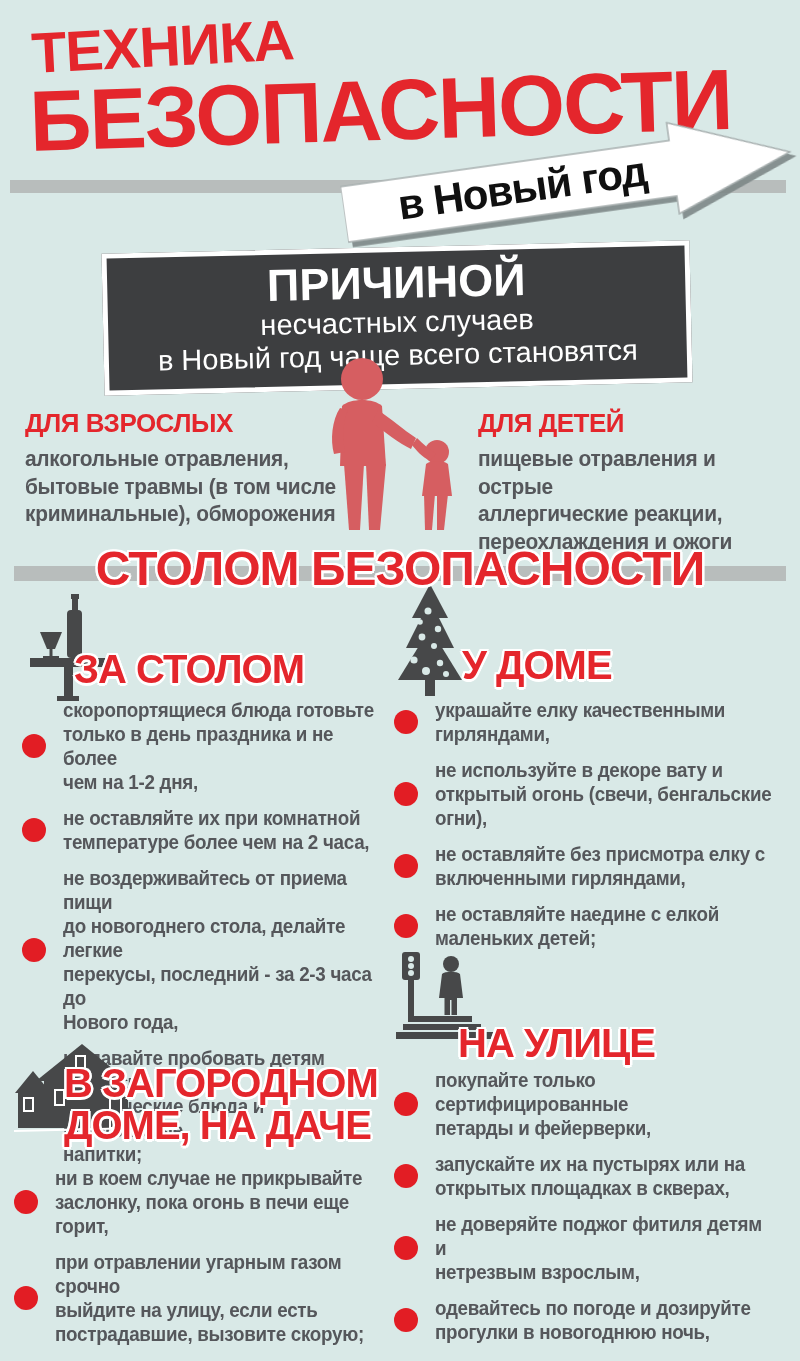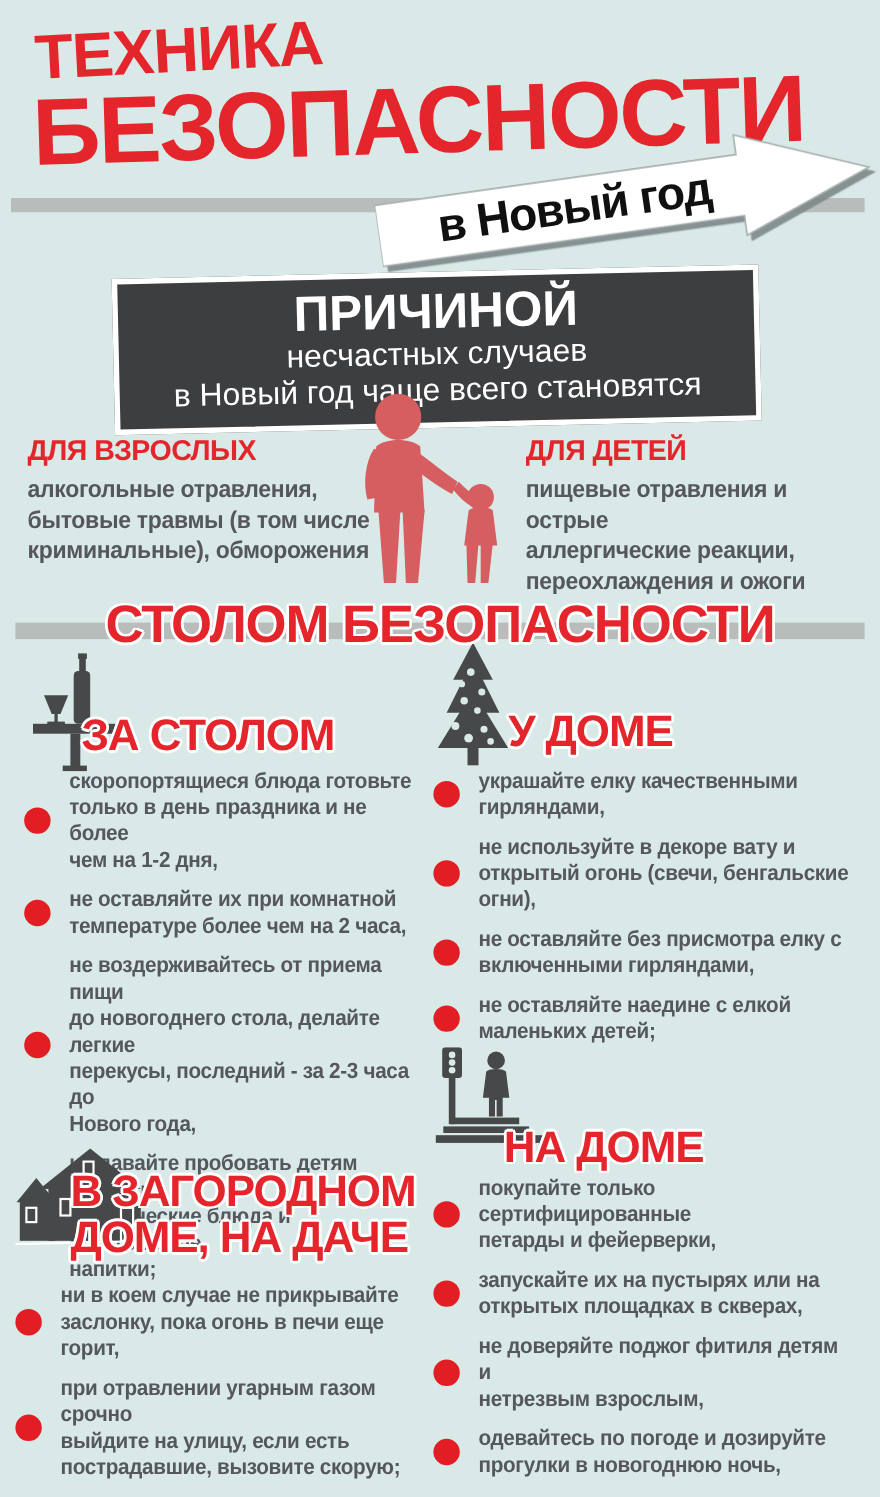--- a/index.html
+++ b/index.html
@@ -25,21 +25,21 @@
   
   .cause{left:103px;top:247px;width:578px;height:124px;background:#3d3e40;border:5px solid #fff;
       transform:rotate(-1.3deg);color:#fff;text-align:center;padding-top:8px;z-index:2;}
   .c1{font-size:45px;font-weight:bold;line-height:1.02;}
   .c2{font-size:29px;line-height:1.14;}
   .figure{left:318px;top:358px;z-index:3;}
   
   .col{position:absolute;width:330px;}
   .col-adults{left:25px;top:392px;}
   .col-children{left:478px;top:392px;width:320px;}
-  .col-title{font-size:26px;font-weight:bold;margin:2px 0 6px 0;letter-spacing:-0.5px;}
+  .col-title{font-size:26px;font-weight:bold;margin:16px 0 6px 0;letter-spacing:-0.5px;}
   .coltext{font-size:22px;font-weight:bold;color:#55575b;line-height:1.25;white-space:pre-line;
       letter-spacing:-0.3px;transform:scaleX(.95);transform-origin:left top;}
   .rules-title{left:0;top:541px;width:100%;text-align:center;font-size:48px;font-weight:bold;
       letter-spacing:-1px;z-index:4;}
   
   .sec{position:absolute;}
   .sec .icon{position:absolute;}
   .sec-title{position:absolute;margin:8px;font-size:40px;font-weight:bold;letter-spacing:-1px;
       white-space:pre-line;line-height:1.05;z-index:2;}
   .items{position:absolute;left:0;right:0;display:flex;flex-direction:column;gap:12px;
@@ -228,21 +228,21 @@
         <rect x="14" y="64" width="62" height="6"></rect>
         <rect x="7" y="72" width="78" height="6"></rect>
         <rect x="0" y="80" width="100" height="7"></rect>
       </g>
       <g fill="#d9e9e7">
         <circle cx="15" cy="7" r="3"></circle>
           <circle cx="15" cy="14" r="3"></circle>
           <circle cx="15" cy="21" r="3"></circle>
       </g>
     </svg>
-    <h2 class="sec-title red ow">НА ДОМЕ</h2>
+    <h2 class="sec-title red ow">НА УЛИЦЕ</h2>
     <ul class="items">
 
         <li class="item">
           <span class="dot"></span>
           <span class="btxt">покупайте только сертифицированные
 петарды и фейерверки,</span>
         </li>
 
         <li class="item">
           <span class="dot"></span>

